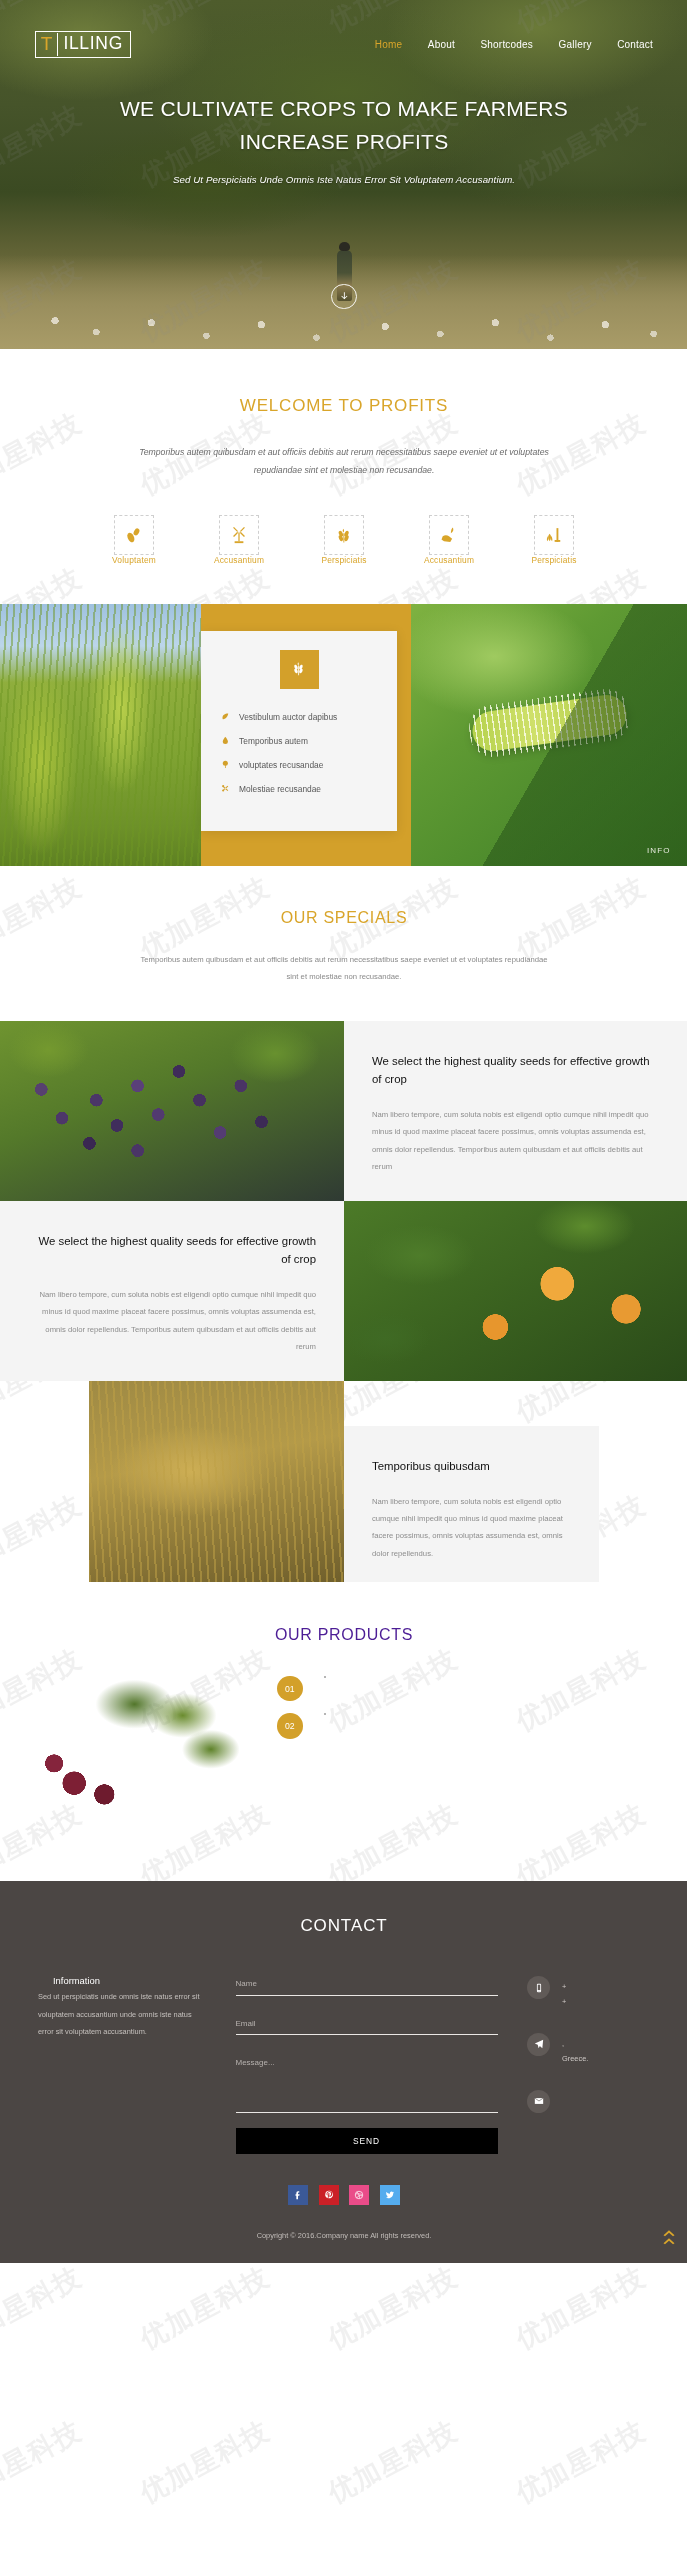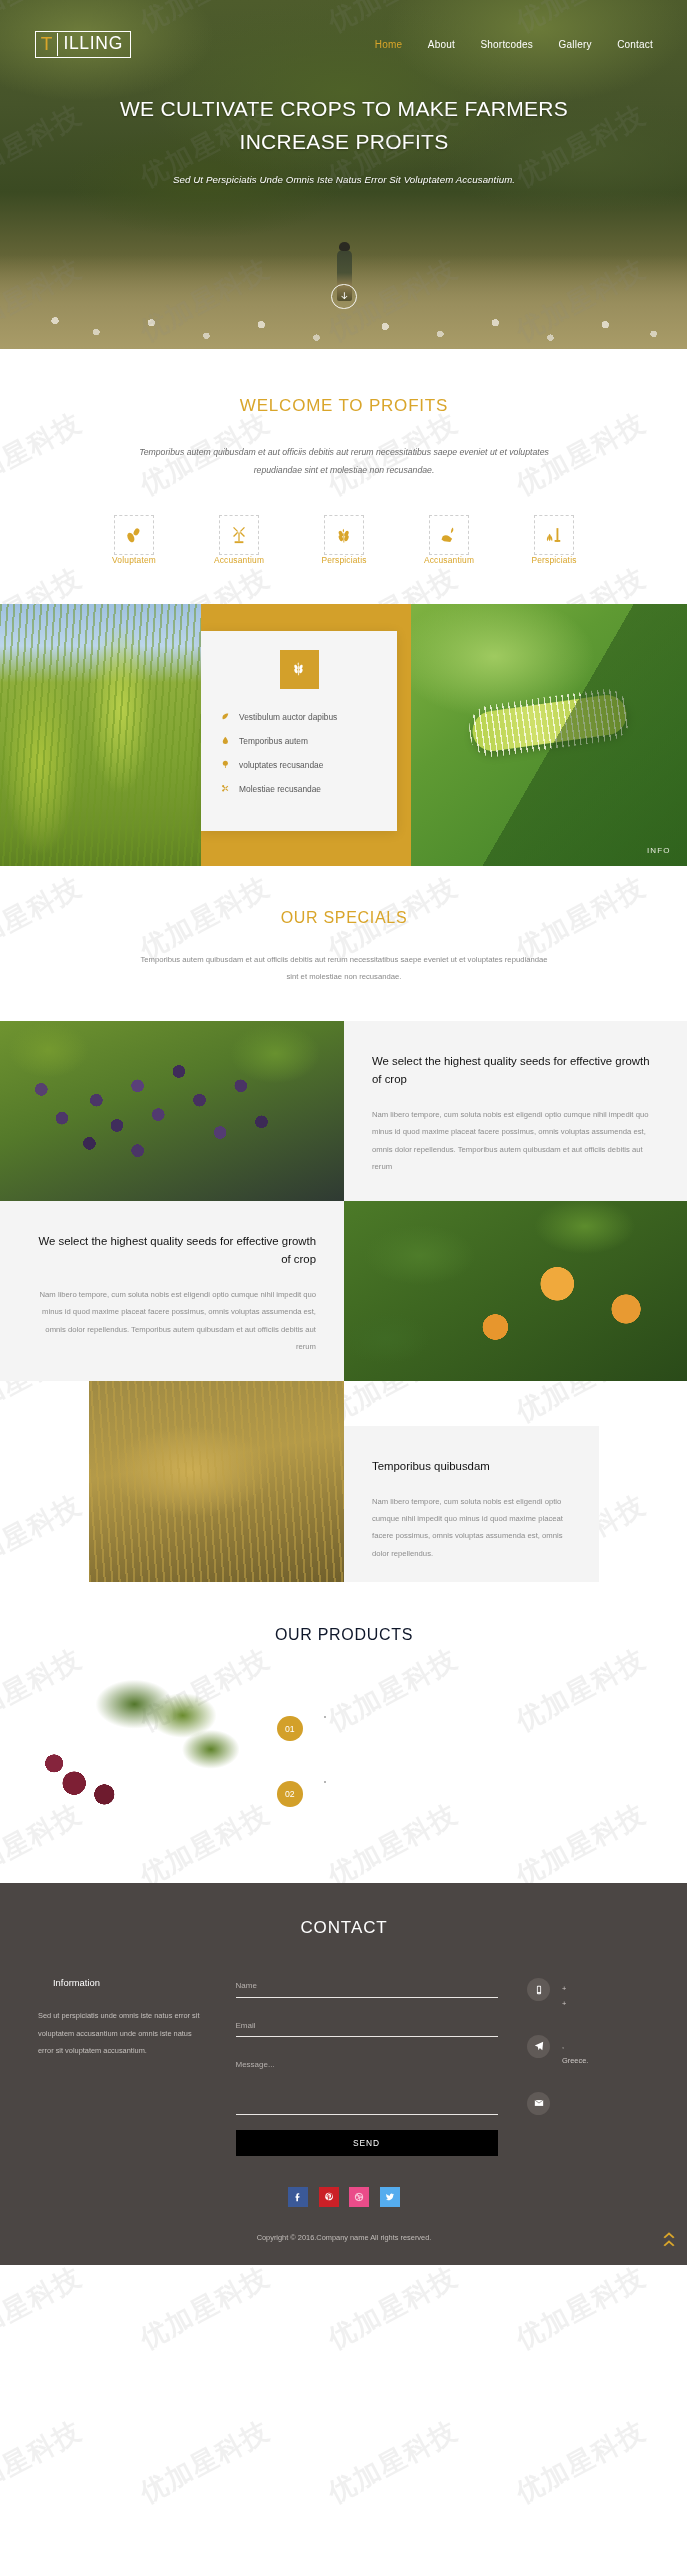--- a/index.html
+++ b/index.html
@@ -227,53 +227,53 @@
   }
   .img-wheat{
     background:
       repeating-linear-gradient(86deg, rgba(190,160,70,.55) 0 2px, rgba(0,0,0,0) 2px 7.4px),
       radial-gradient(ellipse 107px 60px at 40% 45%, #cdae54 0%, rgba(180,150,70,0) 76%),
       linear-gradient(170deg,#9f8a44 0%,#b49a49 40%,#8c7737 75%,#6f5f2c 100%);
   }
 
   
   .products{ text-align:center; padding:44px 0 0; position:relative; z-index:6;}
-  .products h2{ color:#0f172a; font-size:16px; font-weight:400; letter-spacing:0.7px; }
+  .products h2{ color:#4c1d95; font-size:16px; font-weight:400; letter-spacing:0.7px; }
   .pwrap{ display:flex; align-items:flex-start; margin-top:32px; padding:0 0 0 38px; }
   .beet{
     width:201px; height:141px; position:relative;
     background:
       radial-gradient(ellipse 47px 31px at 72% 28%, #6a8c2e 0%, rgba(90,120,40,0) 72%),
       radial-gradient(ellipse 54px 34px at 48% 20%, #52762a 0%, rgba(70,105,35,0) 72%),
       radial-gradient(ellipse 40px 27px at 86% 52%, #5e8229 0%, rgba(80,110,35,0) 72%),
       radial-gradient(circle 14.8px at 18% 76%, #7d1f34 0 78%, rgba(0,0,0,0) 80%),
       radial-gradient(circle 12.8px at 33% 84%, #6e1b2e 0 78%, rgba(0,0,0,0) 80%),
       radial-gradient(circle 11.4px at 8% 62%, #85243c 0 78%, rgba(0,0,0,0) 80%),
       linear-gradient(180deg,rgba(255,255,255,0) 0%,rgba(255,255,255,0) 100%);
   }
   .plist{ margin-left:38px; }
-  .pitem{ display:flex; margin-bottom:12px;margin-top:40px; }
+  .pitem{ display:flex; margin-bottom:12px; }
   .pnum{
     width:25.5px; height:25.5px; border-radius:50%; background:#d3a02a; color:#fff;
     display:flex; align-items:center; justify-content:center; font-size:8.7px;
   }
   .pdot{ width:2px; height:2px; background:#9c9c9c; border-radius:50%; margin-left:21.5px; }
 
   
   .contact{
     background:#4b4644; margin-top:64px; padding:35px 0 0; position:relative; z-index:6;
   }
   .contact h2{
     text-align:center; color:#fff; font-size:17px; font-weight:400; letter-spacing:0.9px;
   }
   .cgrid{
     display:flex; padding:39px 38px 0 38px; gap:29.5px;
   }
   .cinfo{ width:168px; }
-  .cinfo h4{ color:#fff; font-size:9.4px; font-weight:400; margin-bottom:19px;padding-left:15px; }
+  .cinfo h4{ color:#fff; font-size:9.4px; font-weight:400; margin-bottom:2px;padding-left:15px; }
   .cinfo p{ color:#c5c0bd; font-size:7.4px; line-height:2.4; }
   .cform{ flex:1; max-width:262px; }
   .cform input, .cform textarea{
     width:100%; background:transparent; border:none; border-bottom:0.7px solid #eae7e5;
     color:#fff; font-size:8px; padding:4px 0 6.7px; outline:none;
     font-family:"Liberation Sans", sans-serif; display:block;
   }
   .cform input{ margin-bottom:19px; }
   .cform textarea{ height:59px; resize:none; margin-bottom:14.8px; }
   .cform input::placeholder, .cform textarea::placeholder{ color:#b6b1ae; }

